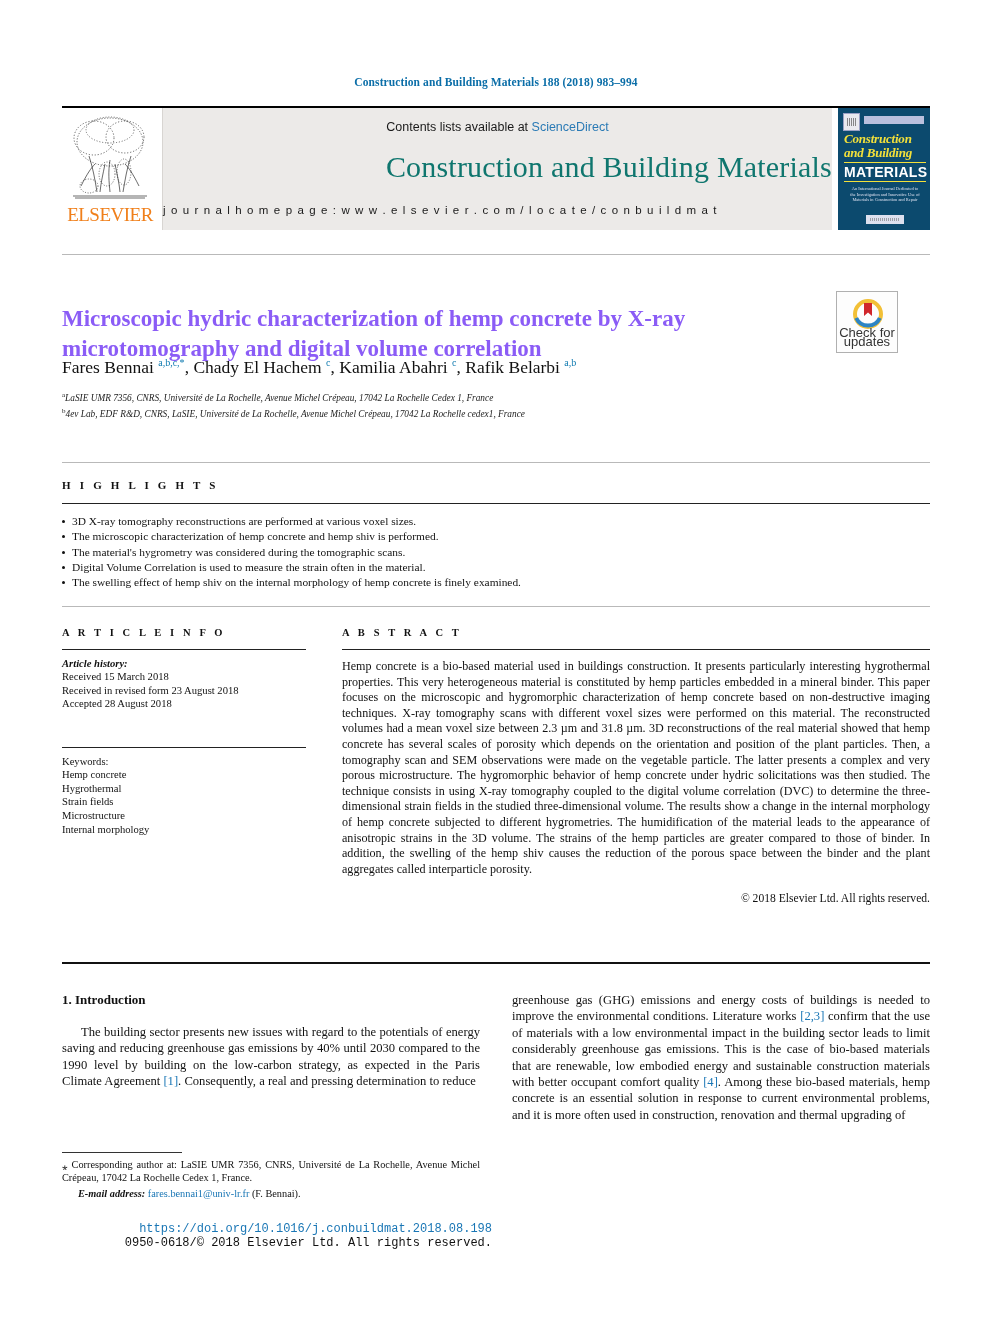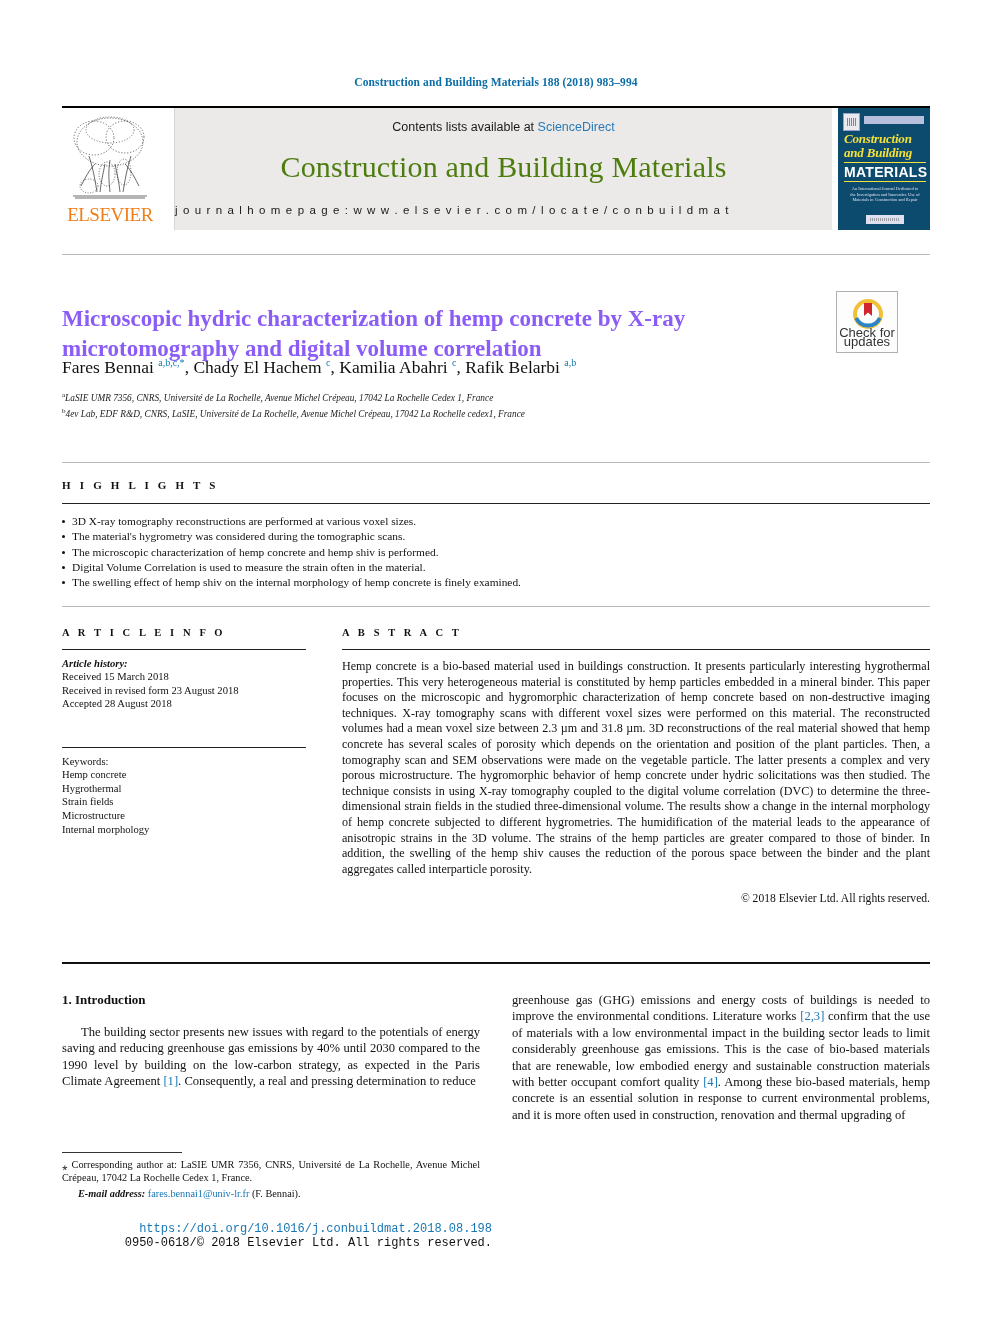--- a/index.html
+++ b/index.html
@@ -68,40 +68,40 @@
     font-family: "Liberation Serif", serif;
     font-size: 19px;
     letter-spacing: -0.5px;
     color: #f07f1a;
     line-height: 20px;
     margin-top: 1px;
   }
   .journal-band {
     flex: 1 1 auto;
     background: #eceae8;
-    margin-left: 16px;
+    margin-left: 4px;
     margin-right: 6px;
     position: relative;
     border-left: 1px solid #d8d5d2;
   }
   .contents-line {
     text-align: center;
     font-family: "Liberation Sans", sans-serif;
     font-size: 12.5px;
     color: #1a1a1a;
     padding-top: 12px;
   }
   .contents-line .sd {
     color: #2a7ab5;
   }
   .journal-title {
-    text-align: center;
+    text-align: right;
     font-family: "Liberation Serif", serif;
     font-size: 30px;
-    color: #4d7c0f;
+    color: #0f766e;
     margin-top: 16px;
     letter-spacing: .2px;
   }
   .journal-home {
     text-align: left;
     font-family: "Liberation Sans", sans-serif;
     font-size: 11.5px;
     color: #1a1a1a;
     margin-top: 20px;
     letter-spacing: 1.1px;
@@ -539,22 +539,22 @@
     <div><sup>a</sup><span>LaSIE UMR 7356, CNRS, Université de La Rochelle, Avenue Michel Crépeau, 17042 La Rochelle Cedex 1, France</span></div>
     <div><sup>b</sup><span>4ev Lab, EDF R&amp;D, CNRS, LaSIE, Université de La Rochelle, Avenue Michel Crépeau, 17042 La Rochelle cedex1, France</span></div>
   </div>
 
   <div class="hl-rule-top"></div>
   <div class="hl-head">H I G H L I G H T S</div>
   <div class="hl-rule-mid"></div>
   <div class="hl-list">
     <ul>
       <li>3D X-ray tomography reconstructions are performed at various voxel sizes.</li>
+      <li>The microscopic characterization of hemp concrete and hemp shiv is performed.</li>
       <li>The material's hygrometry was considered during the tomographic scans.</li>
-      <li>The microscopic characterization of hemp concrete and hemp shiv is performed.</li>
       <li>Digital Volume Correlation is used to measure the strain often in the material.</li>
       <li>The swelling effect of hemp shiv on the internal morphology of hemp concrete is finely examined.</li>
     </ul>
   </div>
   <div class="hl-rule-bot"></div>
 
   <div class="info-col">
     <div class="sec-head">A R T I C L E   I N F O</div>
     <div class="sec-rule"></div>
     <div class="info-body">

